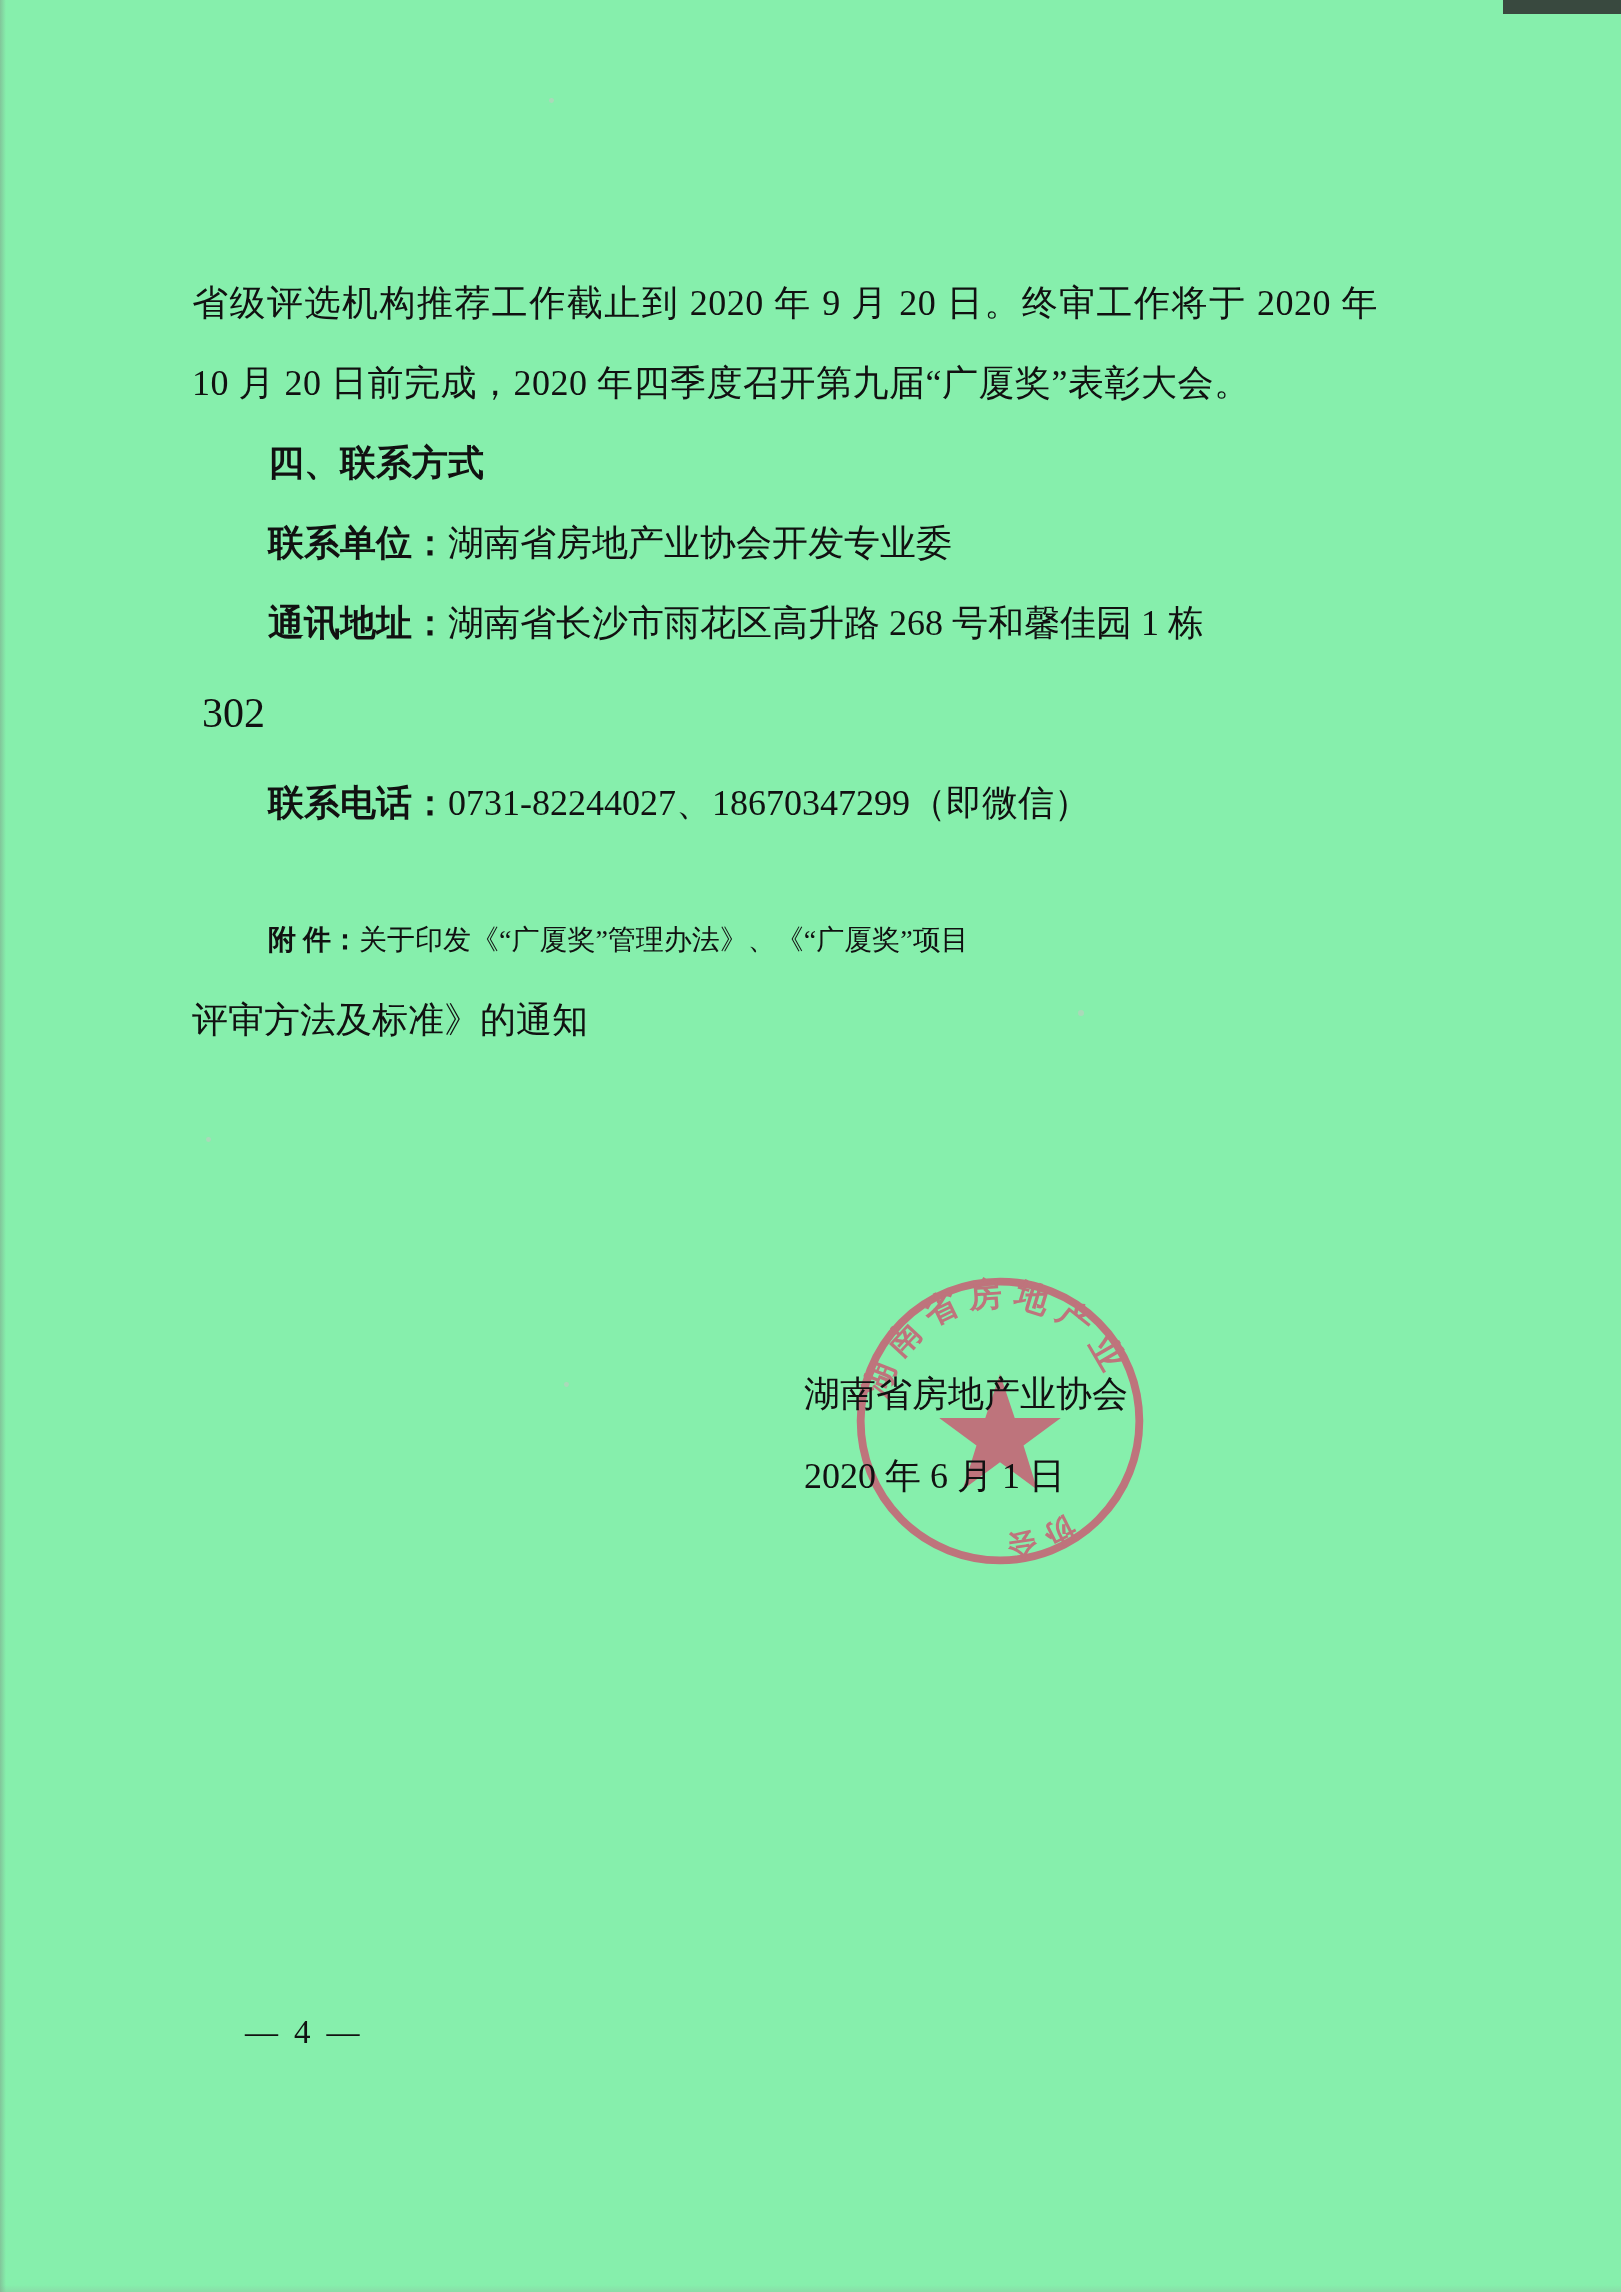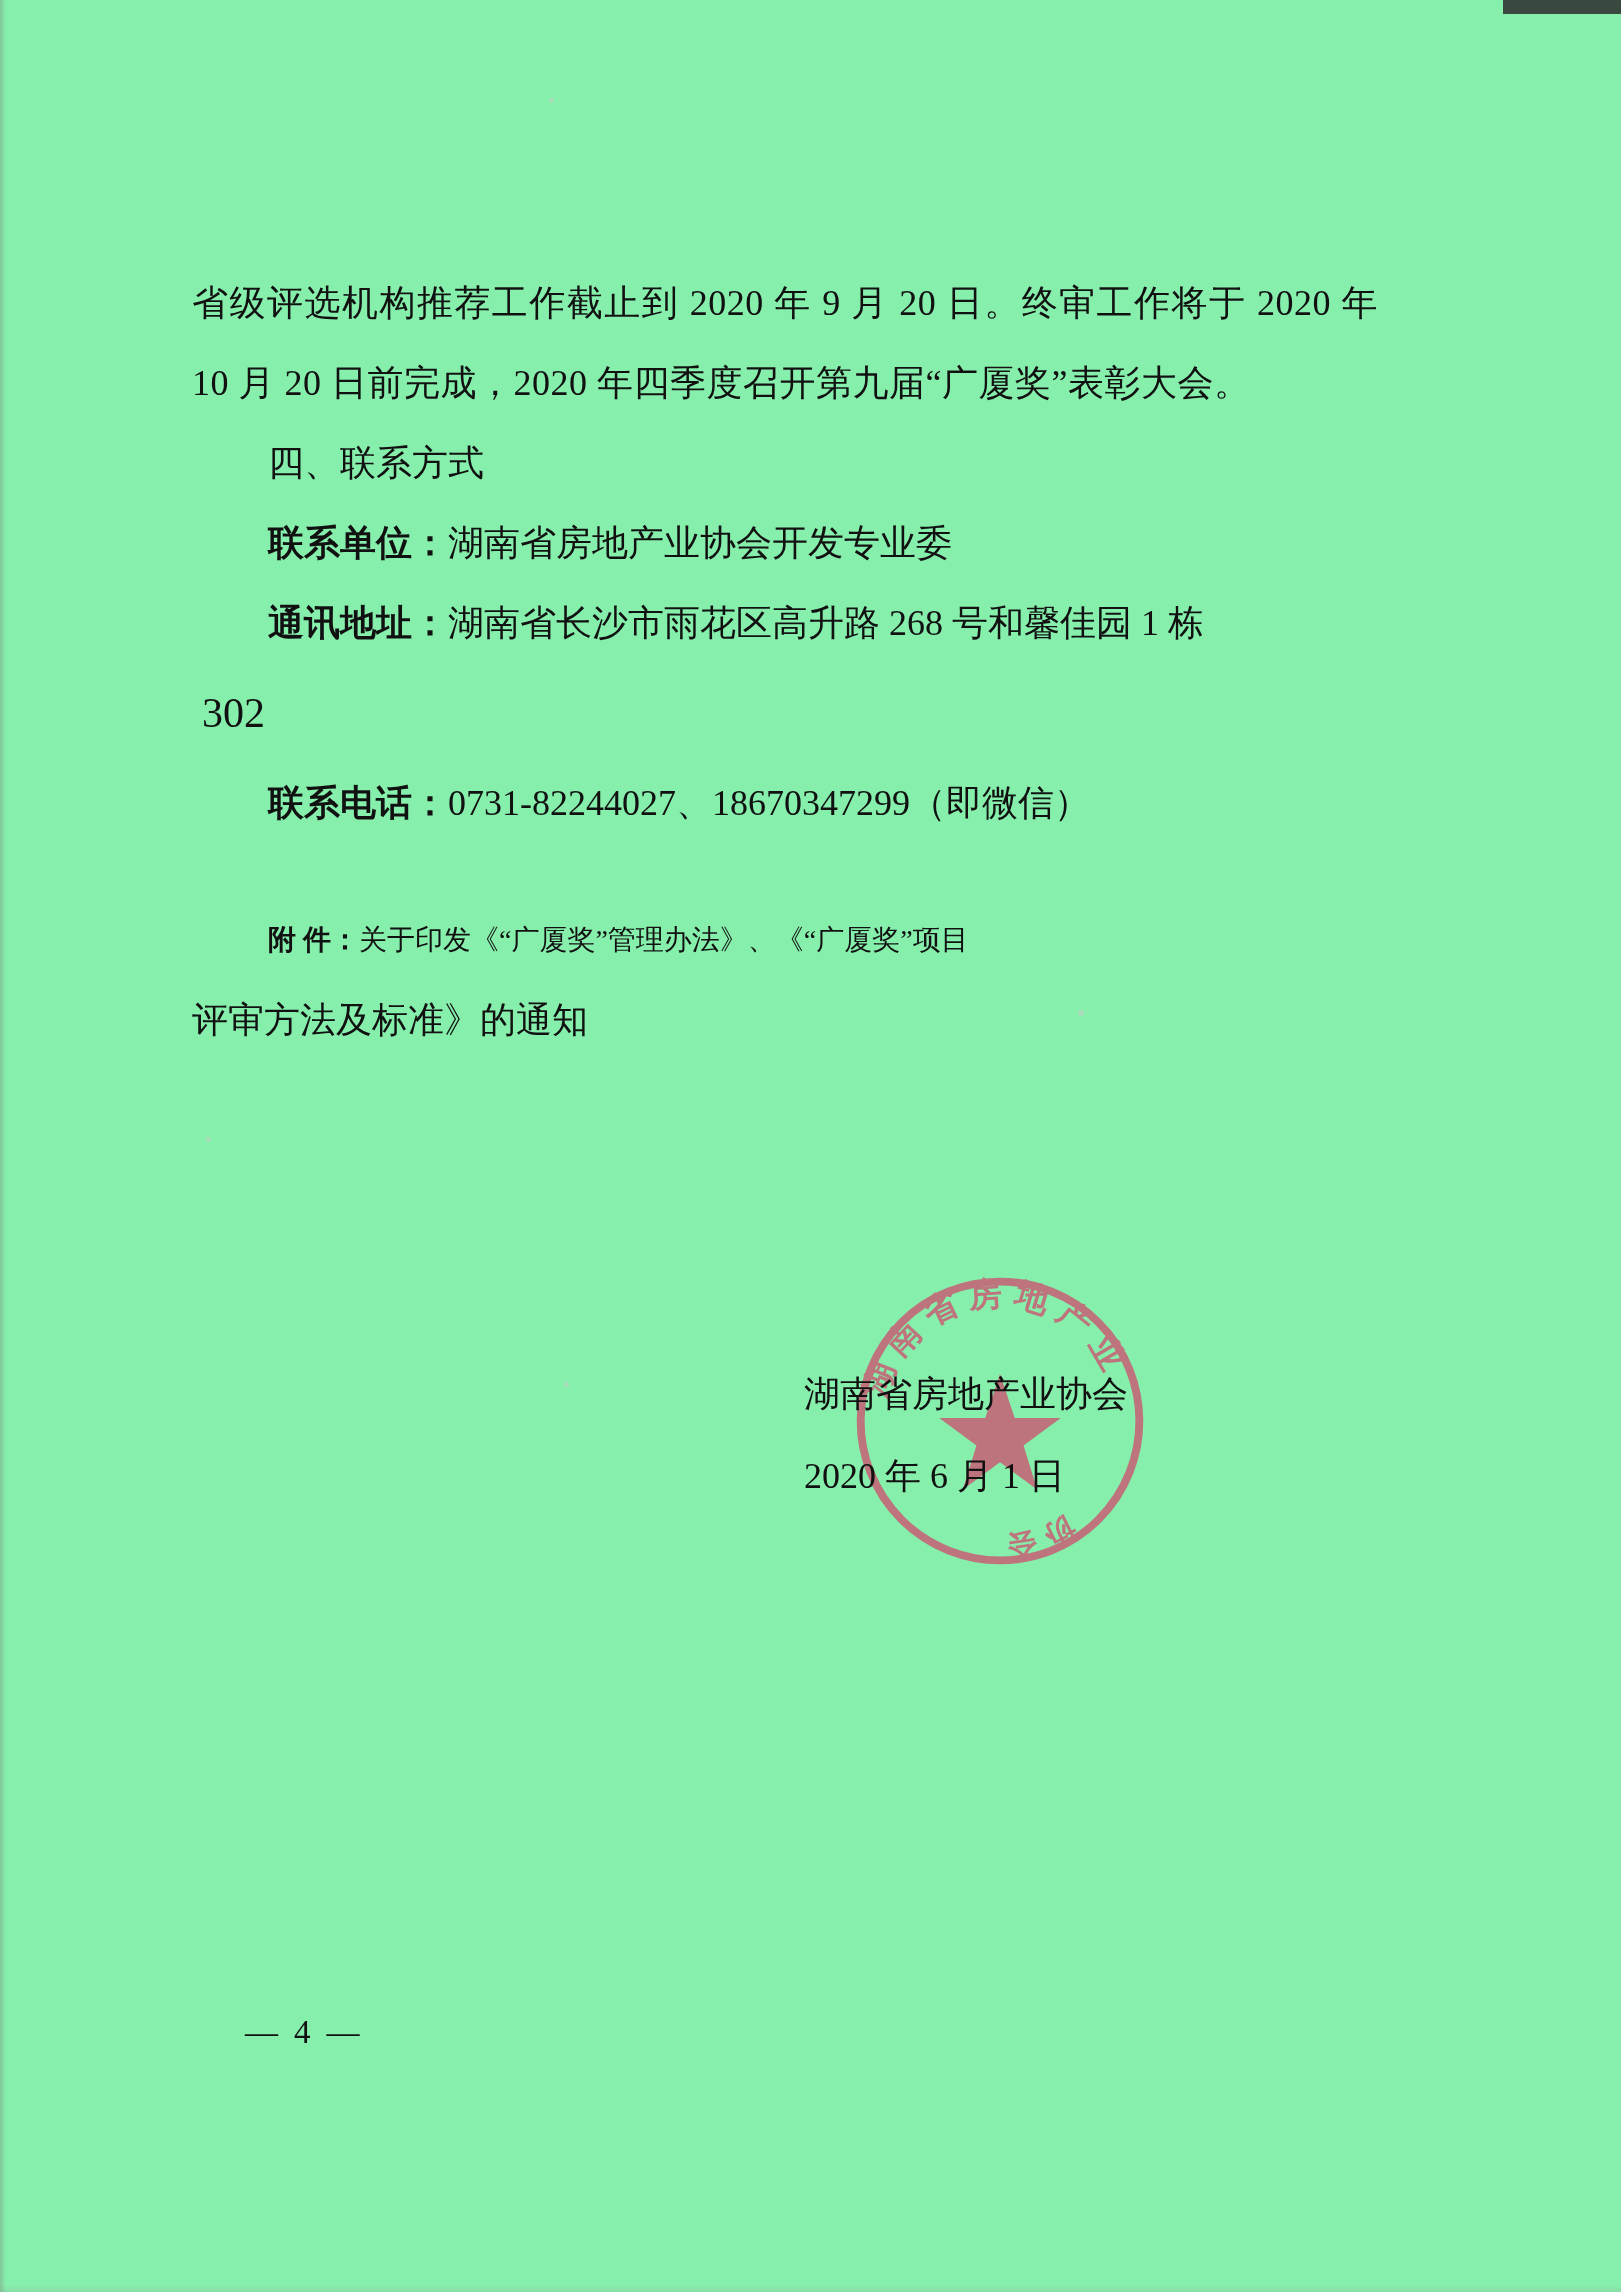--- a/index.html
+++ b/index.html
@@ -60,21 +60,21 @@
   .para {
     font-size: 36px;
     line-height: 80px;
     letter-spacing: 0.5px;
     text-align: justify;
     margin: 0;
   }
   .section-title {
     font-size: 36px;
     line-height: 80px;
-    font-weight: normal;
+    font-weight: bold;
     padding-left: 76px;
     margin: 0;
   }
   .contact-line {
     font-size: 36px;
     line-height: 80px;
     margin: 0;
     padding-left: 76px;
   }
   .contact-line .lbl {

